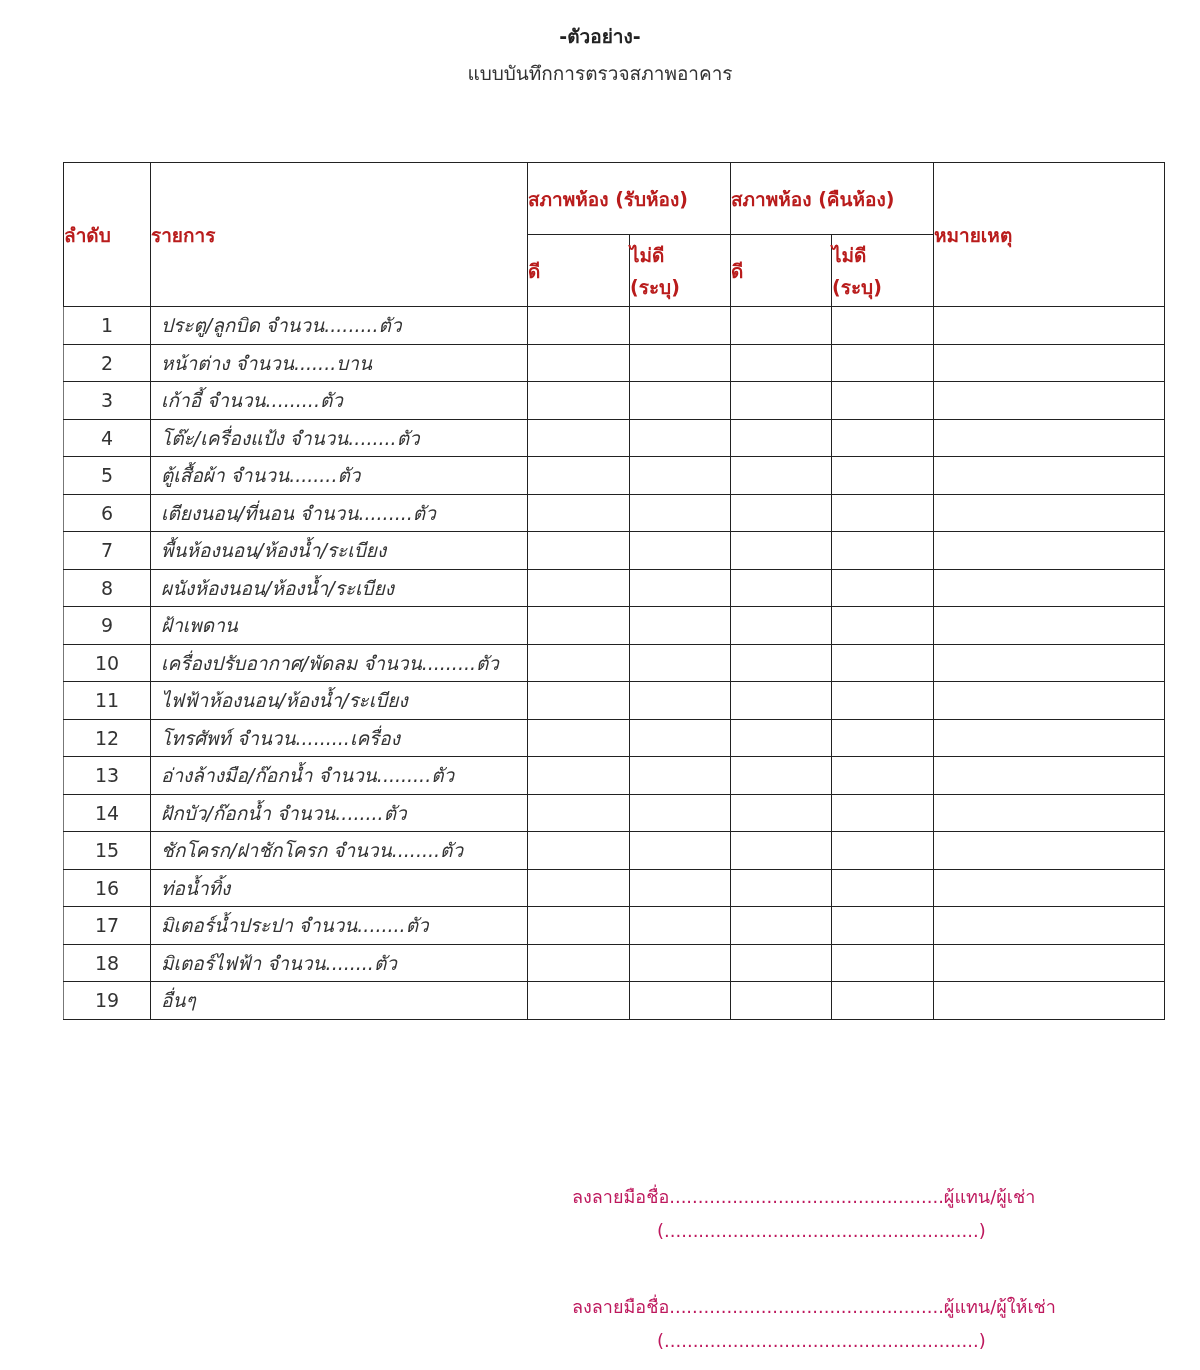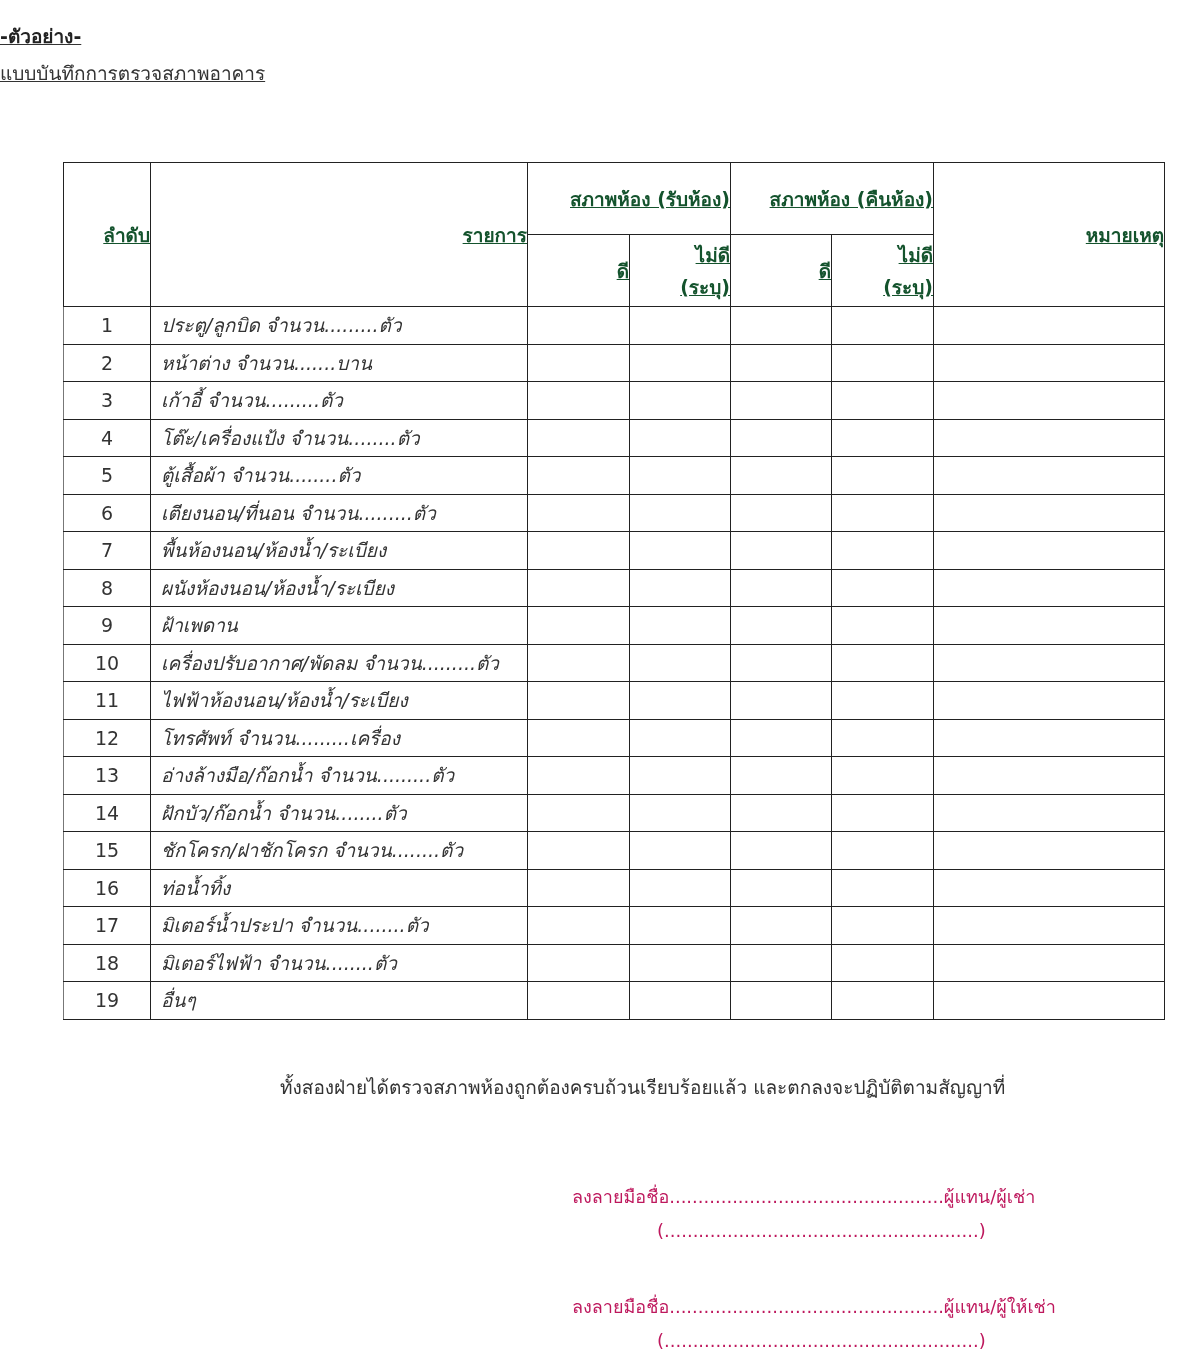--- a/index.html
+++ b/index.html
@@ -1,24 +1,24 @@
 <!DOCTYPE html>
 <html><head>
 <meta charset="utf-8">
 <style>
   html, body { margin: 0; padding: 0; background: #ffffff; }
   body { width: 1200px; height: 1370px; position: relative; overflow: hidden;
          font-family: "DejaVu Sans", sans-serif; color: #333; }
-  .title-block { position: absolute; left: 0; top: 18px; width: 1200px; text-align: left; text-decoration: underline; }
+  .title-block { position: absolute; left: 0; top: 18px; width: 1200px; text-align: center; }
   .title-line { font-size: 19px; font-weight: bold; line-height: 37px; color: #222; }
   .title-line.sub { font-weight: normal; color: #333; }
   table.form { position: absolute; left: 63px; top: 162px; border-collapse: collapse;
                table-layout: fixed; width: 1101px; }
   table.form th, table.form td { border: 1.5px solid #222; padding: 0; font-size: 19px; }
-  table.form th { font-weight: bold; color: #14532d; text-align: right; vertical-align: middle; text-decoration: underline; }
+  table.form th { font-weight: bold; color: #b91c1c; text-align: left; vertical-align: middle; }
   table.form thead tr.h1 th { height: 71px; }
   table.form thead tr.h2 th { height: 71px; line-height: 32px; }
   table.form tbody td { height: 36.5px; }
   td.num { text-align: center; color: #333; }
   td.item { padding-left: 10px !important; color: #333; white-space: nowrap; font-style: italic; }
   table.form tbody td.num, table.form tbody td.item { border-left-color: #777; }
   .para { position: absolute; left: 138px; top: 1066px; width: 930px; font-size: 19px; color: #333; line-height: 42px; }
   .para .indent { display: inline-block; width: 142px; }
   .sig { position: absolute; font-size: 18px; color: #be185d; white-space: nowrap; }
 </style>
@@ -230,19 +230,18 @@
         <td class="chk"></td>
         <td class="chk"></td>
         <td class="chk"></td>
         <td class="chk"></td>
         <td class="rem"></td>
       </tr>
     </tbody>
 </table>
 
 <div class="para">
-  <div><span class="indent"></span><span>ทั้งสองฝ่ายได้ตรวจสภาพห้องถูกต้องครบถ้วนเรียบร้อยแล้ว และตกลงจะปฏิบัติตามสัญญาที่</span></div>
 </div>
 
 <div class="sig" style="left:572px; top:1182px;">ลงลายมือชื่อ................................................ผู้แทน/ผู้เช่า</div>
 <div class="sig" style="left:657px; top:1220px;">(.......................................................)</div>
 <div class="sig" style="left:572px; top:1292px;">ลงลายมือชื่อ................................................ผู้แทน/ผู้ให้เช่า</div>
 <div class="sig" style="left:657px; top:1330px;">(.......................................................)</div>
 
 </body></html>

